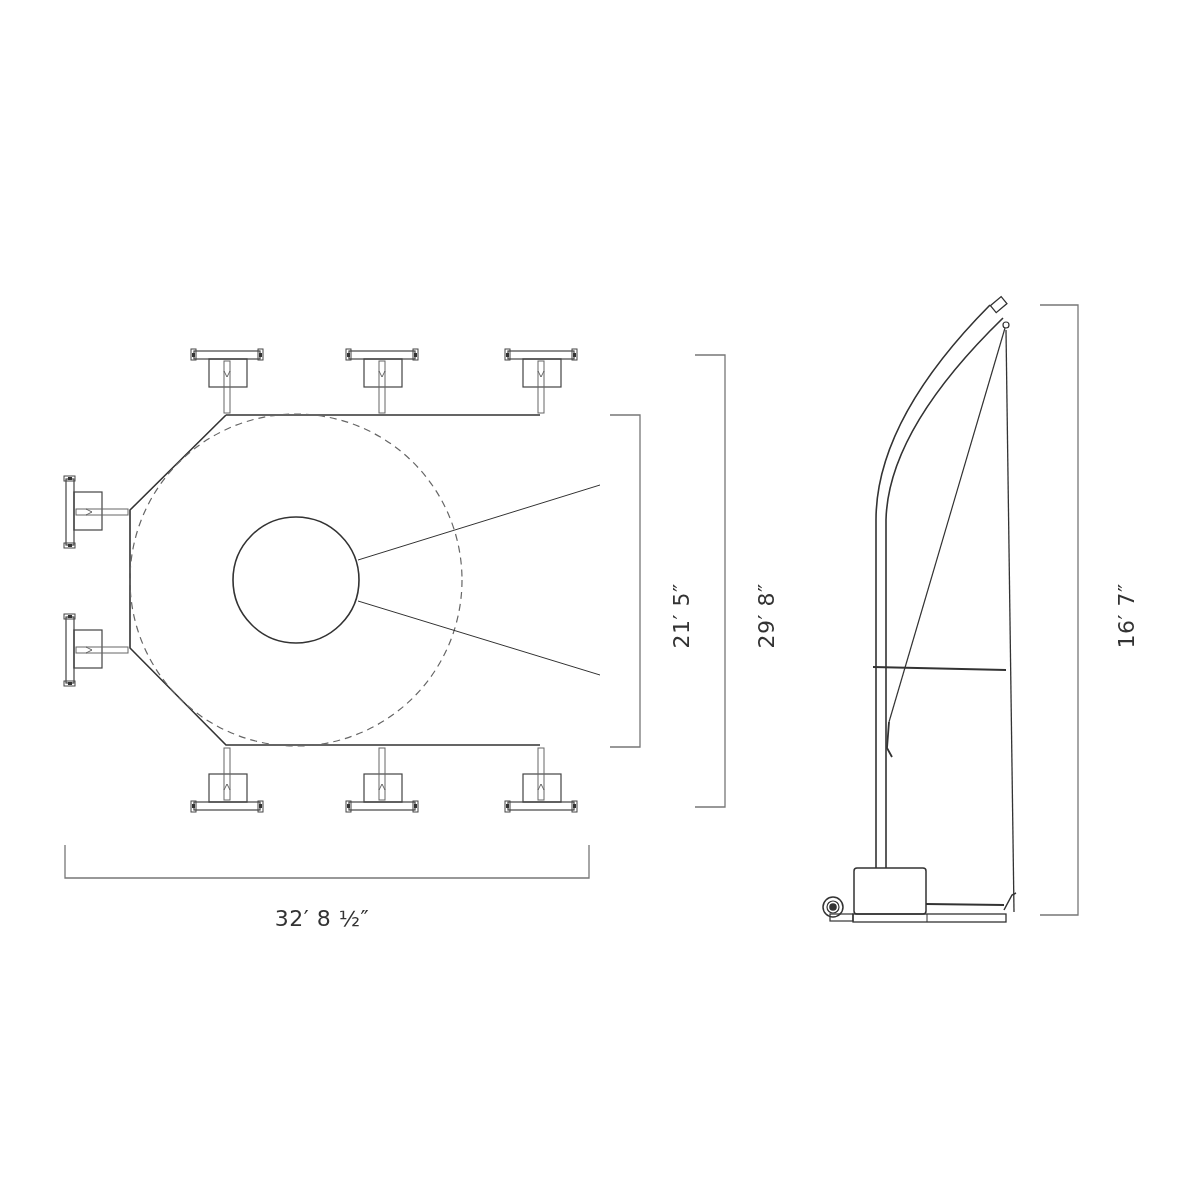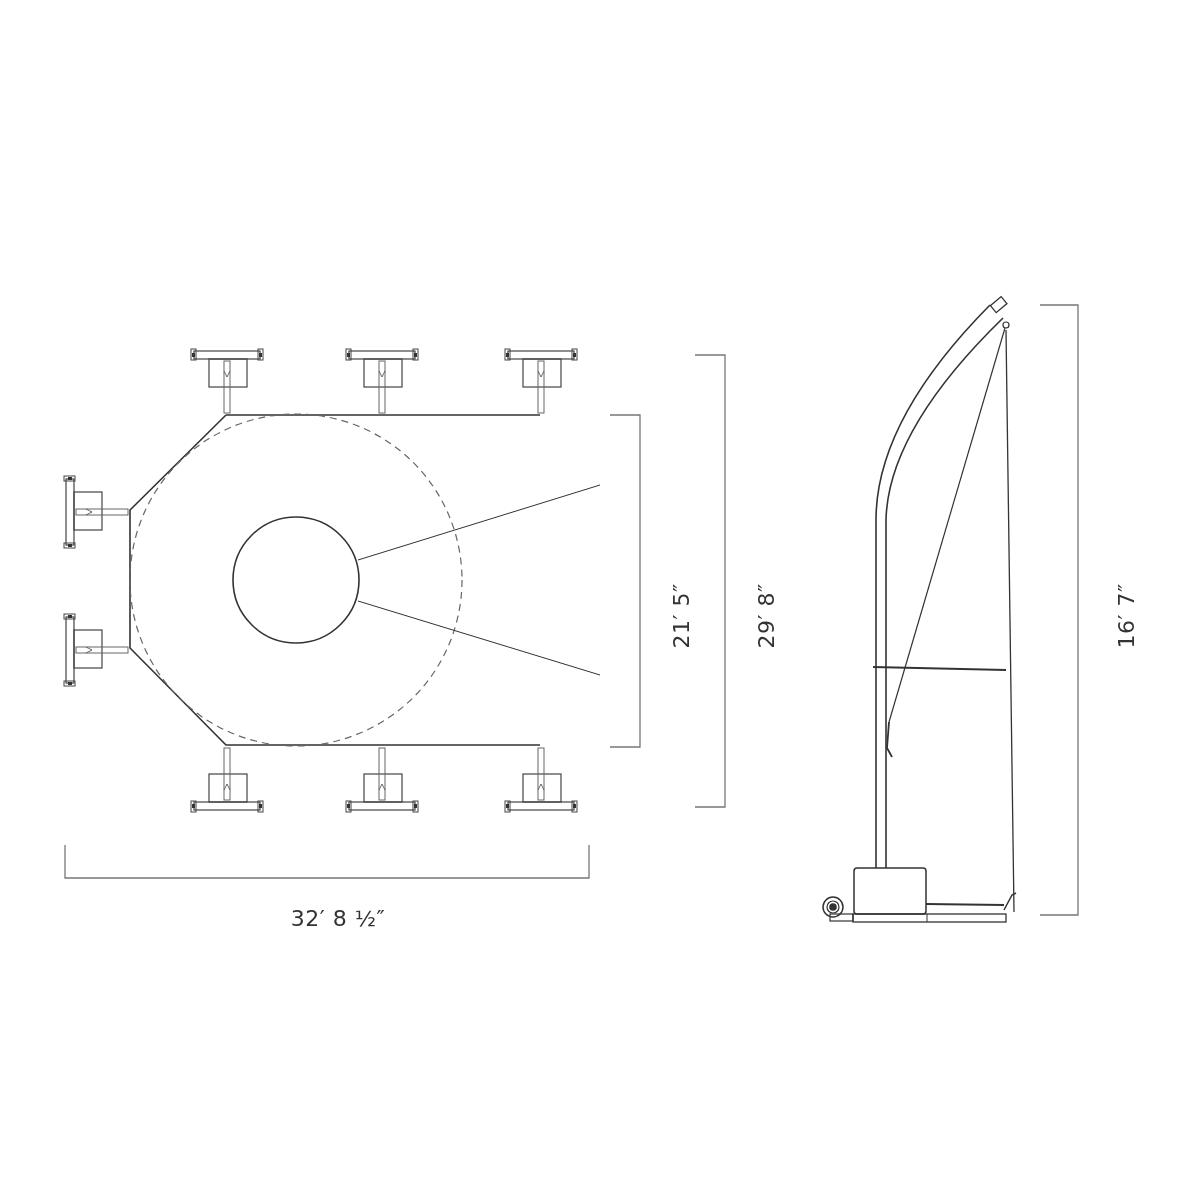--- a/index.html
+++ b/index.html
@@ -103,16 +103,16 @@
 
     <rect x="830" y="914" width="23" height="7" stroke-width="1.2"></rect>
     <circle cx="833" cy="907" r="10" stroke-width="1.5"></circle>
     <circle cx="833" cy="907" r="6" stroke-width="1.2"></circle>
     <circle cx="833" cy="907" r="3" fill="#333"></circle>
   </g>
 
   <path d="M 1040 305 L 1078 305 L 1078 915 L 1040 915" stroke="#777" stroke-width="1.3" fill="none"></path>
 </svg>
 
-<div class="dim-label horiz" style="left:338px; top:918px;">32′ 8 ½″</div>
+<div class="dim-label horiz" style="left:322px; top:918px;">32′ 8 ½″</div>
 <div class="dim-label rot" style="left:681px; top:616px;">21′ 5″</div>
 <div class="dim-label rot" style="left:766px; top:616px;">29′ 8″</div>
 <div class="dim-label rot" style="left:1126px; top:616px;">16′ 7″</div>
 
 </body></html>

